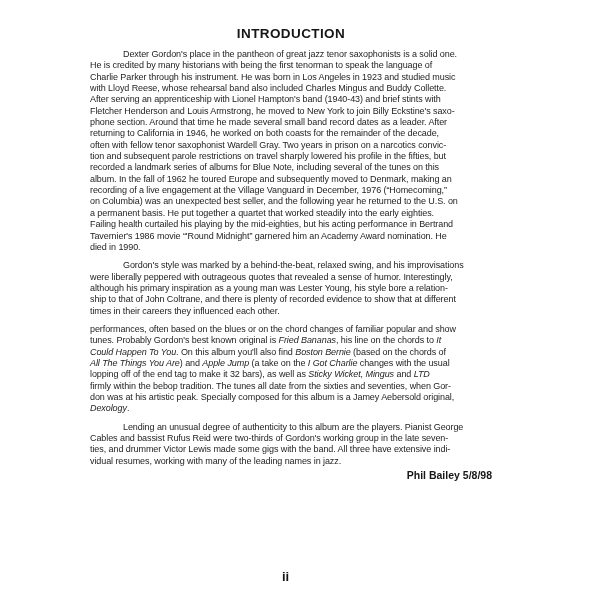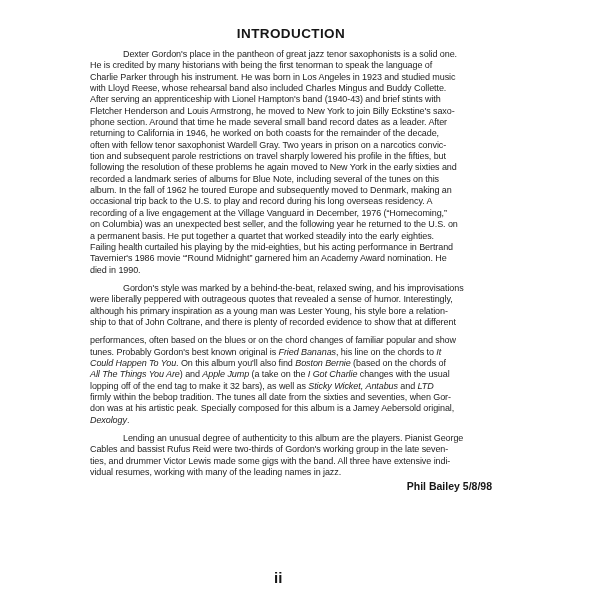--- a/index.html
+++ b/index.html
@@ -51,23 +51,23 @@
     margin-left: 277px;
     font-size: 10.5px;
     font-weight: bold;
     line-height: 12px;
     white-space: nowrap;
     color: #161616;
     text-align: right;
   }
   .pagenum {
     position: absolute;
-    left: 274px;
+    left: 282px;
     top: 569px;
-    font-size: 15px;
+    font-size: 13px;
     font-weight: bold;
     color: #161616;
   }
 </style>
 </head>
 <body>
 
 <div class="page">
   <div class="content">
     <h1 class="title">INTRODUCTION</h1>
@@ -76,43 +76,42 @@
           <div class="line indent"><span class="seg">Dexter Gordon's place in the pantheon of great jazz tenor saxophonists is a solid one.</span></div>
           <div class="line"><span class="seg">He is credited by many historians with being the first tenorman to speak the language of</span></div>
           <div class="line"><span class="seg">Charlie Parker through his instrument. He was born in Los Angeles in 1923 and studied music</span></div>
           <div class="line"><span class="seg">with Lloyd Reese, whose rehearsal band also included Charles Mingus and Buddy Collette.</span></div>
           <div class="line"><span class="seg">After serving an apprenticeship with Lionel Hampton's band (1940-43) and brief stints with</span></div>
           <div class="line"><span class="seg">Fletcher Henderson and Louis Armstrong, he moved to New York to join Billy Eckstine's saxo-</span></div>
           <div class="line"><span class="seg">phone section. Around that time he made several small band record dates as a leader. After</span></div>
           <div class="line"><span class="seg">returning to California in 1946, he worked on both coasts for the remainder of the decade,</span></div>
           <div class="line"><span class="seg">often with fellow tenor saxophonist Wardell Gray. Two years in prison on a narcotics convic-</span></div>
           <div class="line"><span class="seg">tion and subsequent parole restrictions on travel sharply lowered his profile in the fifties, but</span></div>
-          <div class="line"><span class="seg">following the resolution of these problems he again moved to New York in the early sixties and</span></div>
           <div class="line"><span class="seg">recorded a landmark series of albums for Blue Note, including several of the tunes on this</span></div>
           <div class="line"><span class="seg">album. In the fall of 1962 he toured Europe and subsequently moved to Denmark, making an</span></div>
-          <div class="line"><span class="seg">occasional trip back to the U.S. to play and record during his long overseas residency. A</span></div>
           <div class="line"><span class="seg">recording of a live engagement at the Village Vanguard in December, 1976 (“Homecoming,”</span></div>
           <div class="line"><span class="seg">on Columbia) was an unexpected best seller, and the following year he returned to the U.S. on</span></div>
           <div class="line"><span class="seg">a permanent basis. He put together a quartet that worked steadily into the early eighties.</span></div>
           <div class="line"><span class="seg">Failing health curtailed his playing by the mid-eighties, but his acting performance in Bertrand</span></div>
           <div class="line"><span class="seg">Tavernier's 1986 movie “'Round Midnight” garnered him an Academy Award nomination. He</span></div>
           <div class="line"><span class="seg">died in 1990.</span></div>
         </div>
         <div class="para">
           <div class="line indent"><span class="seg">Gordon's style was marked by a behind-the-beat, relaxed swing, and his improvisations</span></div>
           <div class="line"><span class="seg">were liberally peppered with outrageous quotes that revealed a sense of humor. Interestingly,</span></div>
           <div class="line"><span class="seg">although his primary inspiration as a young man was Lester Young, his style bore a relation-</span></div>
           <div class="line"><span class="seg">ship to that of John Coltrane, and there is plenty of recorded evidence to show that at different</span></div>
+          <div class="line"><span class="seg">times in their careers they influenced each other.</span></div>
         </div>
         <div class="para">
           <div class="line"><span class="seg">performances, often based on the blues or on the chord changes of familiar popular and show</span></div>
           <div class="line"><span class="seg">tunes. Probably Gordon's best known original is </span><span class="seg bi">Fried Bananas</span><span class="seg">, his line on the chords to </span><span class="seg i">It</span></div>
           <div class="line"><span class="seg i">Could Happen To You</span><span class="seg">. On this album you'll also find </span><span class="seg bi">Boston Bernie</span><span class="seg"> (based on the chords of</span></div>
           <div class="line"><span class="seg i">All The Things You Are</span><span class="seg">) and </span><span class="seg bi">Apple Jump</span><span class="seg"> (a take on the </span><span class="seg i">I Got Charlie</span><span class="seg"> changes with the usual</span></div>
-          <div class="line"><span class="seg">lopping off of the end tag to make it 32 bars), as well as </span><span class="seg bi">Sticky Wicket,</span><span class="seg"> </span><span class="seg bi">Antabus</span><span class="seg"> and </span><span class="seg bi">LTD</span></div>
+          <div class="line"><span class="seg">lopping off of the end tag to make it 32 bars), as well as </span><span class="seg bi">Sticky Wicket,</span><span class="seg"> </span><span class="seg bi">Mingus</span><span class="seg"> and </span><span class="seg bi">LTD</span></div>
           <div class="line"><span class="seg">firmly within the bebop tradition. The tunes all date from the sixties and seventies, when Gor-</span></div>
           <div class="line"><span class="seg">don was at his artistic peak. Specially composed for this album is a Jamey Aebersold original,</span></div>
           <div class="line"><span class="seg bi">Dexology</span><span class="seg">.</span></div>
         </div>
         <div class="para">
           <div class="line indent"><span class="seg">Lending an unusual degree of authenticity to this album are the players. Pianist George</span></div>
           <div class="line"><span class="seg">Cables and bassist Rufus Reid were two-thirds of Gordon's working group in the late seven-</span></div>
           <div class="line"><span class="seg">ties, and drummer Victor Lewis made some gigs with the band. All three have extensive indi-</span></div>
           <div class="line"><span class="seg">vidual resumes, working with many of the leading names in jazz.</span></div>
         </div>

